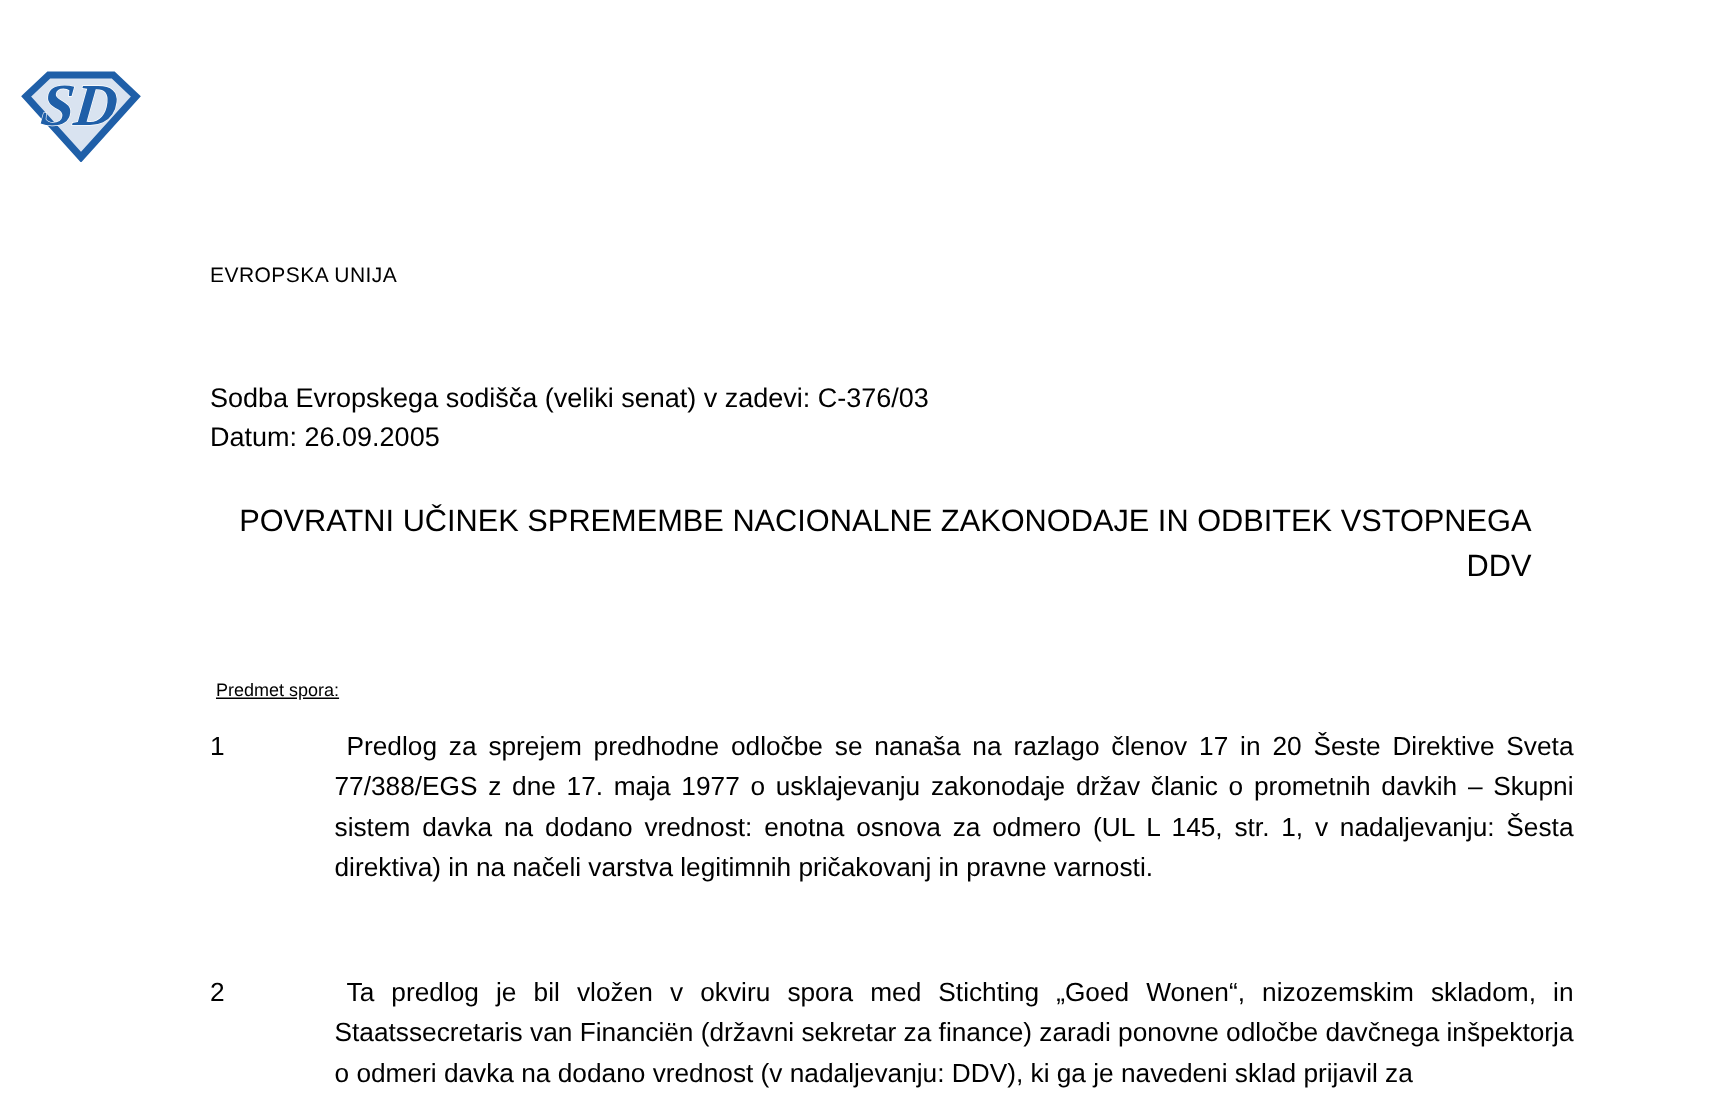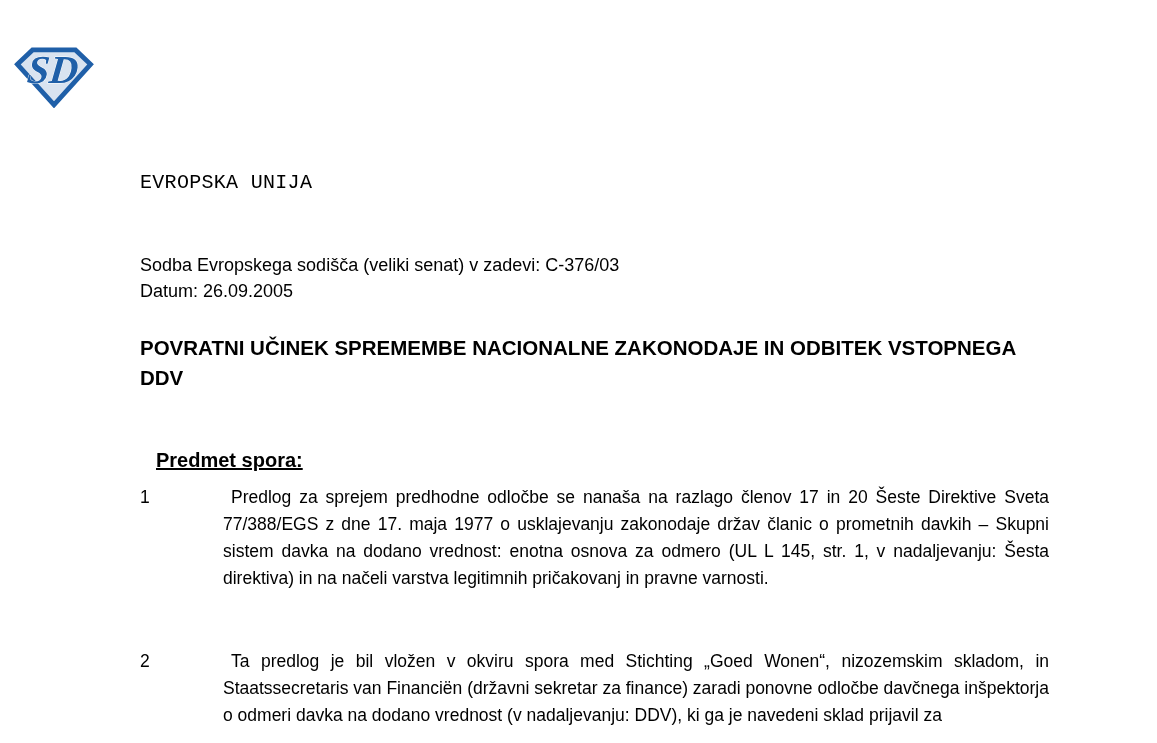--- a/index.html
+++ b/index.html
@@ -28,50 +28,48 @@
   .content {
     position: absolute;
     left: 140px;
     top: 0;
     width: 881px;
   }
   .org-block {
     position: absolute;
     top: 170px;
     left: 0;
-    font-size: 20px;
+    font-size: 14px;
     line-height: 26px;
     letter-spacing: 0.3px;
-    font-family: Liberation Mono, monospace;
   }
   .case-block {
     position: absolute;
     top: 252px;
     left: 0;
     font-size: 18px;
     line-height: 26px;
   }
   .doc-title {
     position: absolute;
     top: 333px;
     left: 0;
     width: 881px;
     margin: 0;
     font-size: 20.5px;
     line-height: 30px;
-    font-weight: bold;
-    text-align: left;
+    font-weight: normal;
+    text-align: right;
   }
   .section-heading {
     position: absolute;
     top: 447px;
-    left: 16px;
-    font-size: 20px;
+    left: 4px;
+    font-size: 12px;
     line-height: 26px;
-    font-weight: bold;
   }
   .section-heading .underline {
     text-decoration: underline;
   }
   .para {
     position: absolute;
     left: 0;
     width: 881px;
     font-size: 17.5px;
     line-height: 27px;

